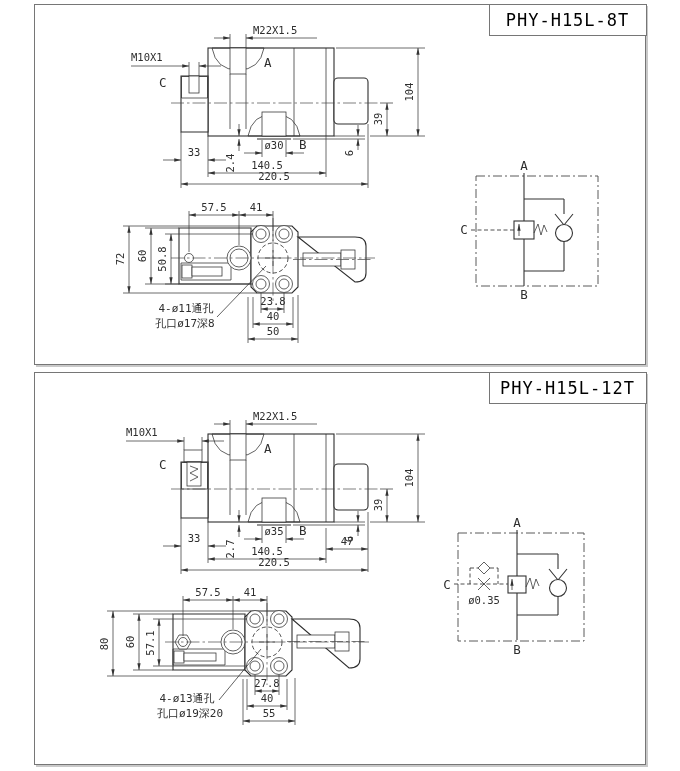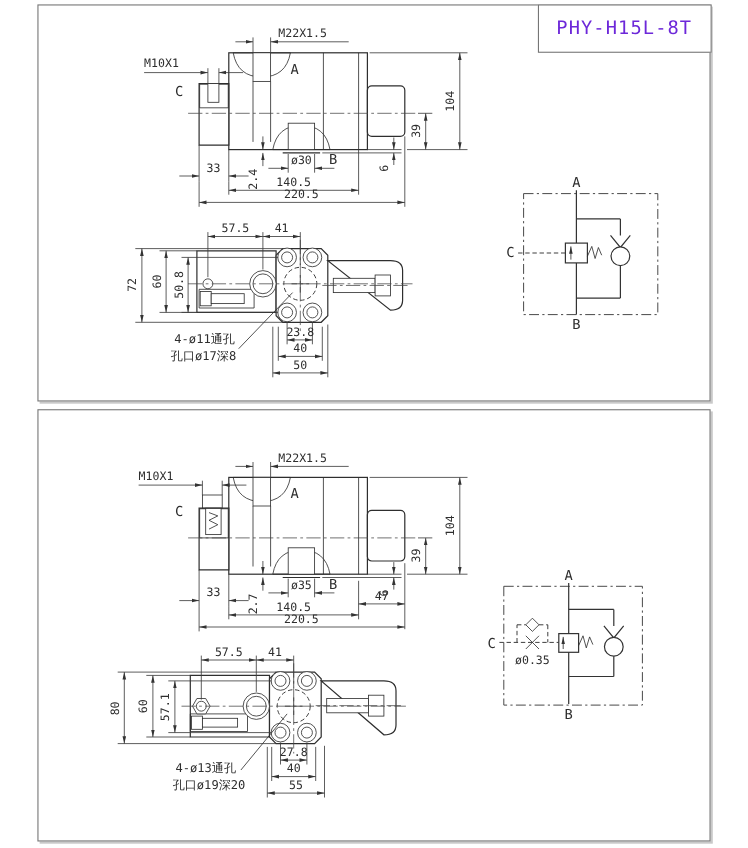--- a/index.html
+++ b/index.html
@@ -2,24 +2,24 @@
 <html><head>
 <meta charset="utf-8">
 <style>
   html,body{margin:0;padding:0;}
   body{width:680px;height:771px;background:#ffffff;position:relative;
        font-family:"DejaVu Sans Mono",monospace;}
   .sheet{position:absolute;left:34px;width:612px;border:1.5px solid #767676;
          background:#fff;box-sizing:border-box;box-shadow:2px 2px 0 #c9c9c9;}
   #sec1{top:4px;height:361px;}
   #sec2{top:372px;height:393px;}
-  .titlebox{position:absolute;top:-1.5px;right:-1.5px;width:158px;height:44px;
+  .titlebox{position:absolute;top:-1.5px;right:-1.5px;width:158px;height:32px;
             border:1.5px solid #767676;background:#fff;box-sizing:border-box;
             display:flex;align-items:center;justify-content:center;
-            font-size:17px;letter-spacing:1px;color:#6d28d9;}
+            font-size:17px;letter-spacing:1px;color:#000000;}
   svg{position:absolute;left:0;top:0;}
   svg text{font-family:"DejaVu Sans Mono",monospace;fill:#2e2e2e;}
   .dt{font-size:10.5px;}
   .pt{font-size:12.5px;}
   .nt{font-size:11px;}
   .out{stroke:#2e2e2e;stroke-width:1.1;fill:none;}
   .thin{stroke:#2e2e2e;stroke-width:0.75;fill:none;}
   .dim,.ext{stroke:#3c3c3c;stroke-width:0.75;fill:none;}
   .cl{stroke:#474747;stroke-width:0.7;stroke-dasharray:13 3 2.5 3;fill:none;}
   .clr{stroke:#474747;stroke-width:0.9;stroke-dasharray:9 3 2 3;fill:none;}
@@ -447,13 +447,16 @@
       <line x1="443" y1="205" x2="455" y2="217" class="thin"></line>
       <line x1="443" y1="217" x2="455" y2="205" class="thin"></line>
       <text class="dt" text-anchor="middle" x="449" y="231">ø0.35</text>
       <line x1="435" y1="211" x2="435" y2="195" class="dash"></line>
       <line x1="435" y1="195" x2="443" y2="195" class="dash"></line>
       <line x1="455" y1="195" x2="463" y2="195" class="dash"></line>
       <line x1="463" y1="195" x2="463" y2="211" class="dash"></line>
       <path d="M449,189 L455,195 L449,201 L443,195 Z" class="thin wf"></path>
     </g>
   </svg>
+  <div class="titlebox">
+    <span>PHY-H15L-12T</span>
+  </div>
 </section>
 
 </body></html>

